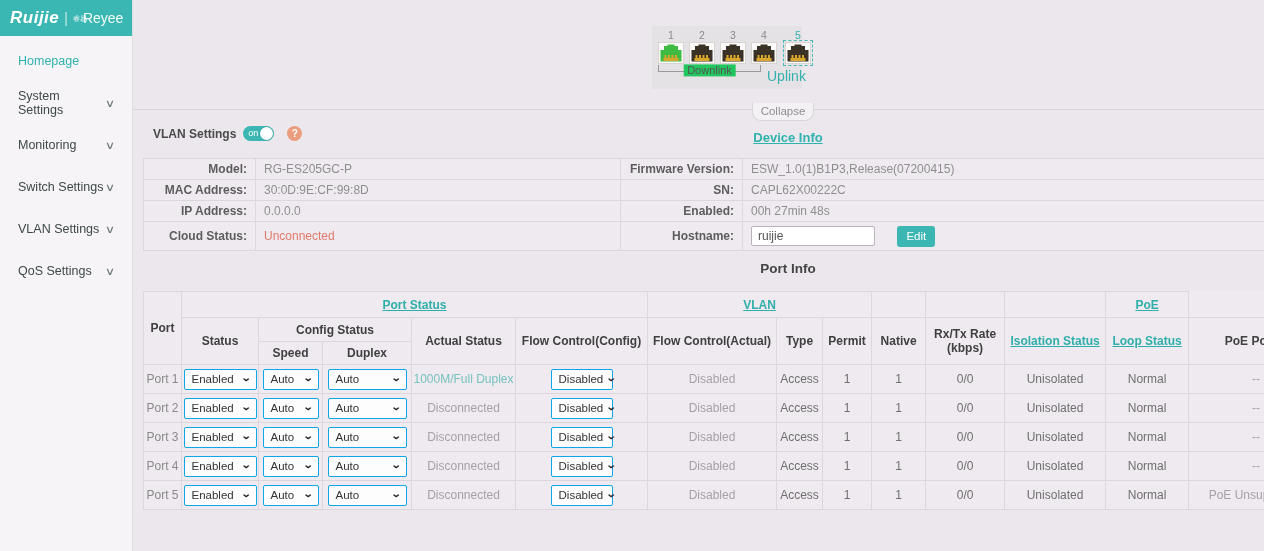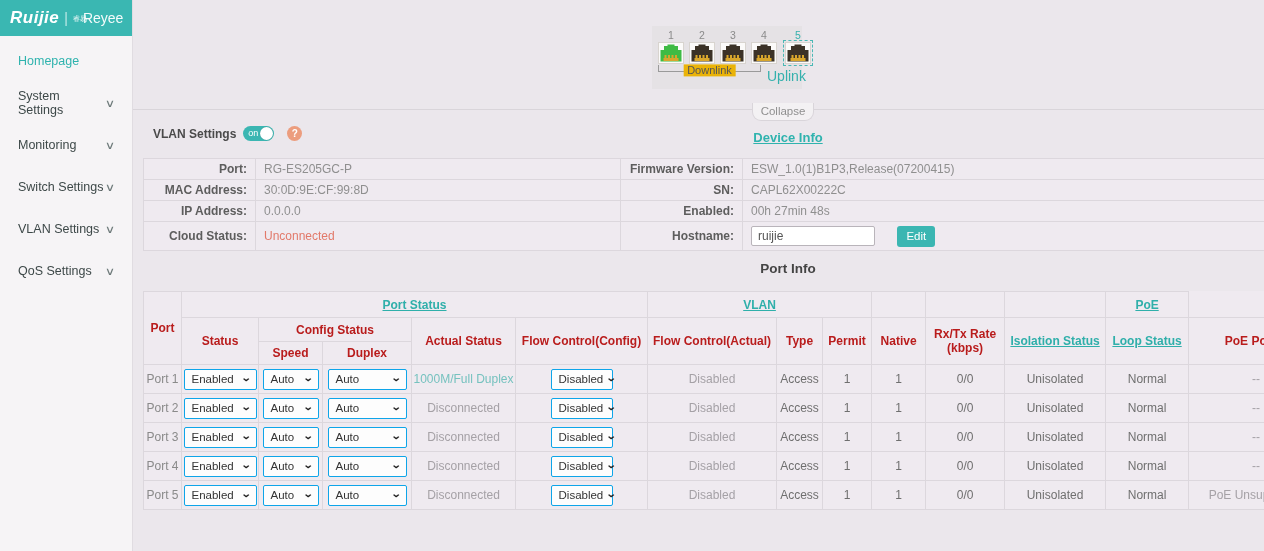--- a/index.html
+++ b/index.html
@@ -35,21 +35,21 @@
   .port.sel { margin-left:3px; }
   .pnum { font-size:10.5px; color:#8a8a8a; line-height:13px; }
   .port.sel .pnum { color:#35b1ad; }
   .picon { width:26px; height:22px; }
   .port.sel .picon { outline:1px dashed #49b8b4; outline-offset:1px; }
   .labels-row { display:flex; margin-top:1px; }
   .bracket { width:119px; height:7px; position:relative;
     border-left:1px solid #9a9a9a; border-right:1px solid #9a9a9a;
     border-bottom:1px solid #9a9a9a; }
   .bracket-label { position:absolute; left:50%; top:100%; transform:translate(-50%,-55%);
-    background:#eab308; padding:0 4px; font-size:11px; color:#555; white-space:nowrap; }
+    background:#22c55e; padding:0 4px; font-size:11px; color:#555; white-space:nowrap; }
   .uplink-label { width:29px; margin-left:6px; text-align:center; font-size:14px;
     color:#35b1ad; padding-top:3px; }
 
   .collapse-tab { position:absolute; left:619px; top:103px; width:62px; height:18px;
     background:#f3f1f3; border:1px solid #d9d5da; border-top:none;
     border-radius:0 0 9px 9px; text-align:center; font-size:11.5px; color:#8f8f8f;
     line-height:16px; cursor:pointer; z-index:3; }
 
   
   .vlan-row { position:absolute; left:20px; top:126px; display:flex; align-items:center; }
@@ -83,21 +83,21 @@
     border-radius:3px; font-size:11.5px; margin-left:19px; cursor:pointer;
     font-family:"Liberation Sans", sans-serif; }
 
   .portinfo-title { position:absolute; left:10px; top:261px; width:1290px;
     text-align:center; font-size:13.5px; font-weight:bold; color:#444; }
 
   
   .port-table { position:absolute; left:10px; top:291px; width:1180px; background:#efeaf0; }
   .port-table th, .port-table td { border:1px solid #dcd7dd; font-size:12px;
     text-align:center; font-weight:normal; }
-  .port-table thead th { color:#b91c1c; font-weight:bold; padding:4px 2px; }
+  .port-table thead th { color:#404040; font-weight:bold; padding:4px 2px; }
   .port-table thead tr:nth-child(1) th { height:26px; }
   .port-table thead tr:nth-child(2) th { height:24px; }
   .port-table thead tr:nth-child(3) th { height:23px; }
   .hlink { color:#2fafaa !important; text-decoration:underline; cursor:pointer; }
   .port-table tbody td { height:29px; color:#6f6f6f; white-space:nowrap; }
   .port-table tbody td.port-label { color:#8a8a8a; }
   .muted { color:#a5a1a6 !important; }
   .teal-text { color:#76c2bf !important; }
 
   .dd { display:inline-flex; justify-content:space-between; align-items:center; height:21px;
@@ -244,21 +244,21 @@
 
   <table class="device-info">
     <colgroup>
         <col style="width:112px">
         <col style="width:365px">
         <col style="width:122px">
         <col>
       </colgroup>
     <tbody>
         <tr>
-      <td class="lbl">Port:</td>
+      <td class="lbl">Model:</td>
       <td class="val">RG-ES205GC-P</td>
       <td class="lbl">Firmware Version:</td>
       <td class="val">ESW_1.0(1)B1P3,Release(07200415)</td>
     </tr>
     <tr>
       <td class="lbl">MAC Address:</td>
       <td class="val">30:0D:9E:CF:99:8D</td>
       <td class="lbl">SN:</td>
       <td class="val">CAPL62X00222C</td>
     </tr>

